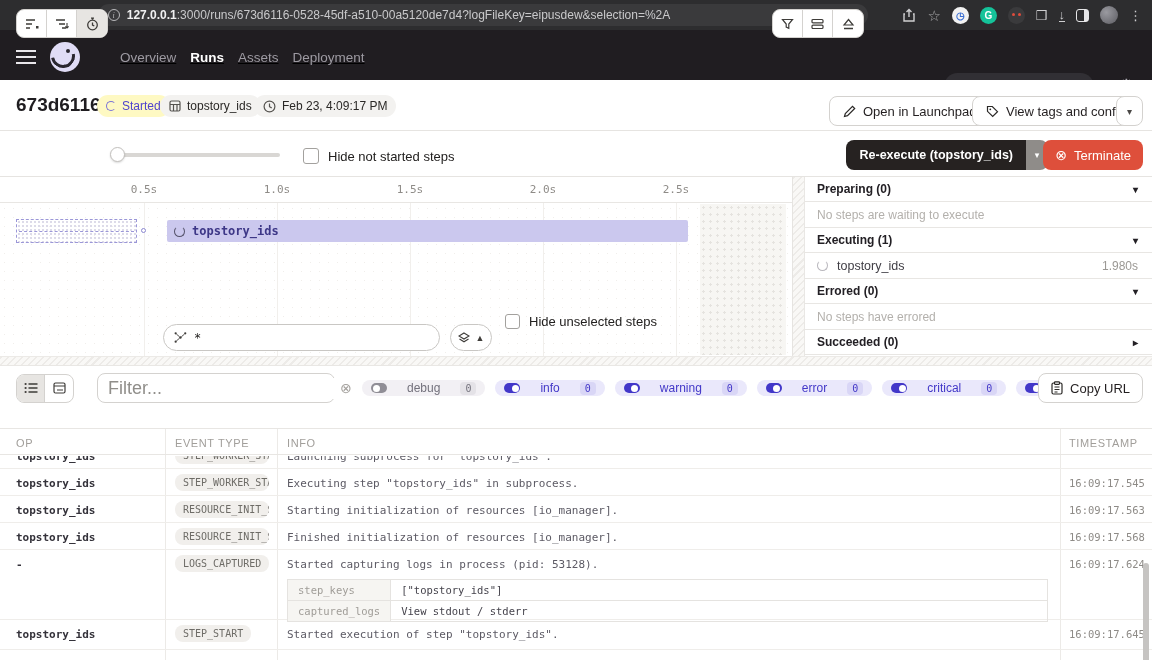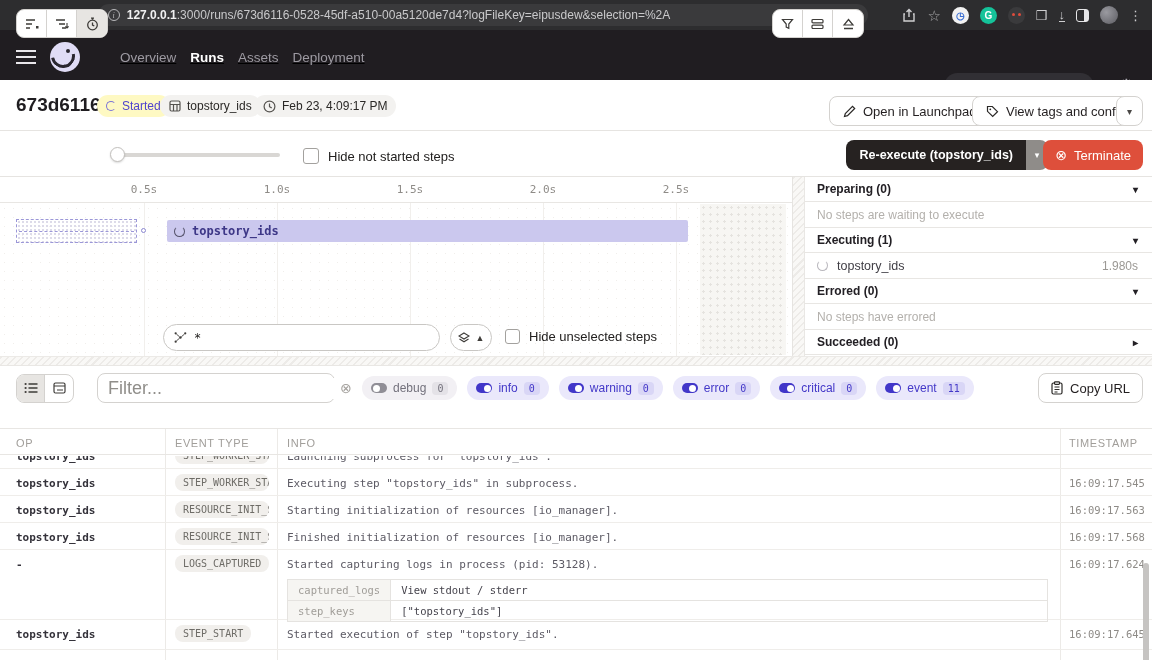--- a/index.html
+++ b/index.html
@@ -91,21 +91,21 @@
   .dashedbox { position:absolute; left:16px; top:42px; width:121px; height:24px; border:1px dashed #9b97d8; background-image:radial-gradient(#dddbe9 0.8px, transparent 0.9px); background-size:4px 4px; }
   .dashedbox::after { content:""; position:absolute; left:2px; right:2px; top:50%; border-top:1px dashed #9b97d8; }
   .connector { position:absolute; left:141px; top:51px; width:5px; height:5px; border:1px solid #8b87d0; border-radius:50%; background:#fff; }
   .gbar { position:absolute; left:167px; top:43px; width:521px; height:22px; background:#cbc8ee; border-radius:2px; display:flex; align-items:center; gap:7px; padding:0 7px; cursor:pointer; }
   .gbar .spin2 { width:11px; height:11px; border-radius:50%; border:1.5px solid #55526b; border-top-color:transparent; flex:0 0 auto; }
   .gbar .blabel { font-family:"DejaVu Sans Mono", monospace; font-size:12px; font-weight:700; color:#3d3787; }
   .selbox { position:absolute; left:163px; top:147px; width:277px; height:27px; border:1px solid #c9c7c4; border-radius:14px; background:#fff; display:flex; align-items:center; padding:0 10px; gap:7px; }
   .selbox input { border:none; outline:none; width:100%; font-family:"DejaVu Sans Mono", monospace; font-size:12px; color:#232120; background:transparent; }
   .zoompill { position:absolute; left:450px; top:147px; width:42px; height:27px; border:1px solid #c9c7c4; border-radius:14px; background:#fff; display:flex; align-items:center; justify-content:center; gap:6px; color:#3e3c39; cursor:pointer; }
   .zoompill .up { font-size:9px; color:#3e3c39; }
-  .cbrow.hide-us { left:505px; top:152px; }
+  .cbrow.hide-us { left:505px; top:137px; }
 
   
   .vsplit { position:absolute; left:793px; top:177px; width:12px; height:179px;
     background:repeating-linear-gradient(135deg, #edebe8 0 1.5px, #f9f8f6 1.5px 5px); border-right:1px solid #e9e7e4; }
   .hsplit { position:absolute; left:0; top:356px; width:1152px; height:10px;
     background:repeating-linear-gradient(135deg, #edebe8 0 1.5px, #f9f8f6 1.5px 5px); border-top:1px solid #eceae7; border-bottom:1px solid #e9e7e4; }
 
   
   .panel { position:absolute; left:805px; top:177px; width:347px; height:179px; background:#fff; overflow:hidden; }
   .prow { position:relative; border-bottom:1px solid #e8e6e3; display:flex; align-items:center; padding:0 14px 0 12px; }
@@ -118,21 +118,21 @@
 
   
   .ltb { position:absolute; left:0; top:366px; width:1152px; height:44px; background:#fff; display:flex; align-items:center; }
   .seg.lseg { position:static; margin-left:16px; }
   .seg.lseg .cell { width:28px; }
   .filter { margin-left:23px; width:238px; height:30px; border:1px solid #d4d2cf; border-radius:8px; display:flex; align-items:center; padding:0 10px; }
   .filter input { border:none; outline:none; flex:1; font-size:18px; color:#232120; }
   .filter input::placeholder { color:#908e8a; }
   .filter .clear { color:#a5a29e; font-size:14px; cursor:pointer; }
   .chips { display:flex; gap:10px; margin-left:27px; }
-  .chip { height:24px; border-radius:12px; display:flex; align-items:center; gap:6px; padding:0 9px; font-size:12px; cursor:pointer; }
+  .chip { height:16px; border-radius:12px; display:flex; align-items:center; gap:20px; padding:0 9px; font-size:12px; cursor:pointer; }
   .chip.on { background:#eae8fb; color:#4338c8; }
   .chip.off { background:#f2f0f4; color:#73717c; }
   .tgl { width:16px; height:10px; border-radius:5px; position:relative; flex:0 0 auto; }
   .chip.on .tgl { background:#4237c9; }
   .chip.off .tgl { background:#908e96; }
   .tgl::after { content:""; position:absolute; top:1.5px; width:7px; height:7px; border-radius:50%; background:#fff; }
   .chip.on .tgl::after { right:1.5px; }
   .chip.off .tgl::after { left:1.5px; }
   .chip-count { font-family:"DejaVu Sans Mono", monospace; font-size:10px; border-radius:4px; padding:1px 5px; }
   .chip.on .chip-count { background:#d9d6f6; }
@@ -480,26 +480,26 @@
         <span class="c-ts">16:09:17.568</span>
       </div>
       <div class="lrow r-tall">
         <span class="c-op">-</span>
         <span class="c-type"><span class="badge">LOGS_CAPTURED</span></span>
         <span class="c-info">Started capturing logs in process (pid: 53128).</span>
         <span class="c-ts">16:09:17.624</span>
         <table class="meta">
           <tbody>
               <tr>
+            <td class="k">step_keys</td>
+            <td class="v">["topstory_ids"]</td>
+          </tr>
+          <tr>
             <td class="k">captured_logs</td>
             <td class="v">View stdout / stderr</td>
-          </tr>
-          <tr>
-            <td class="k">step_keys</td>
-            <td class="v">["topstory_ids"]</td>
           </tr>
         </tbody>
           </table>
       </div>
       <div class="lrow r-last">
         <span class="c-op">topstory_ids</span>
         <span class="c-type"><span class="badge">STEP_START</span></span>
         <span class="c-info">Started execution of step "topstory_ids".</span>
         <span class="c-ts">16:09:17.645</span>
       </div>

